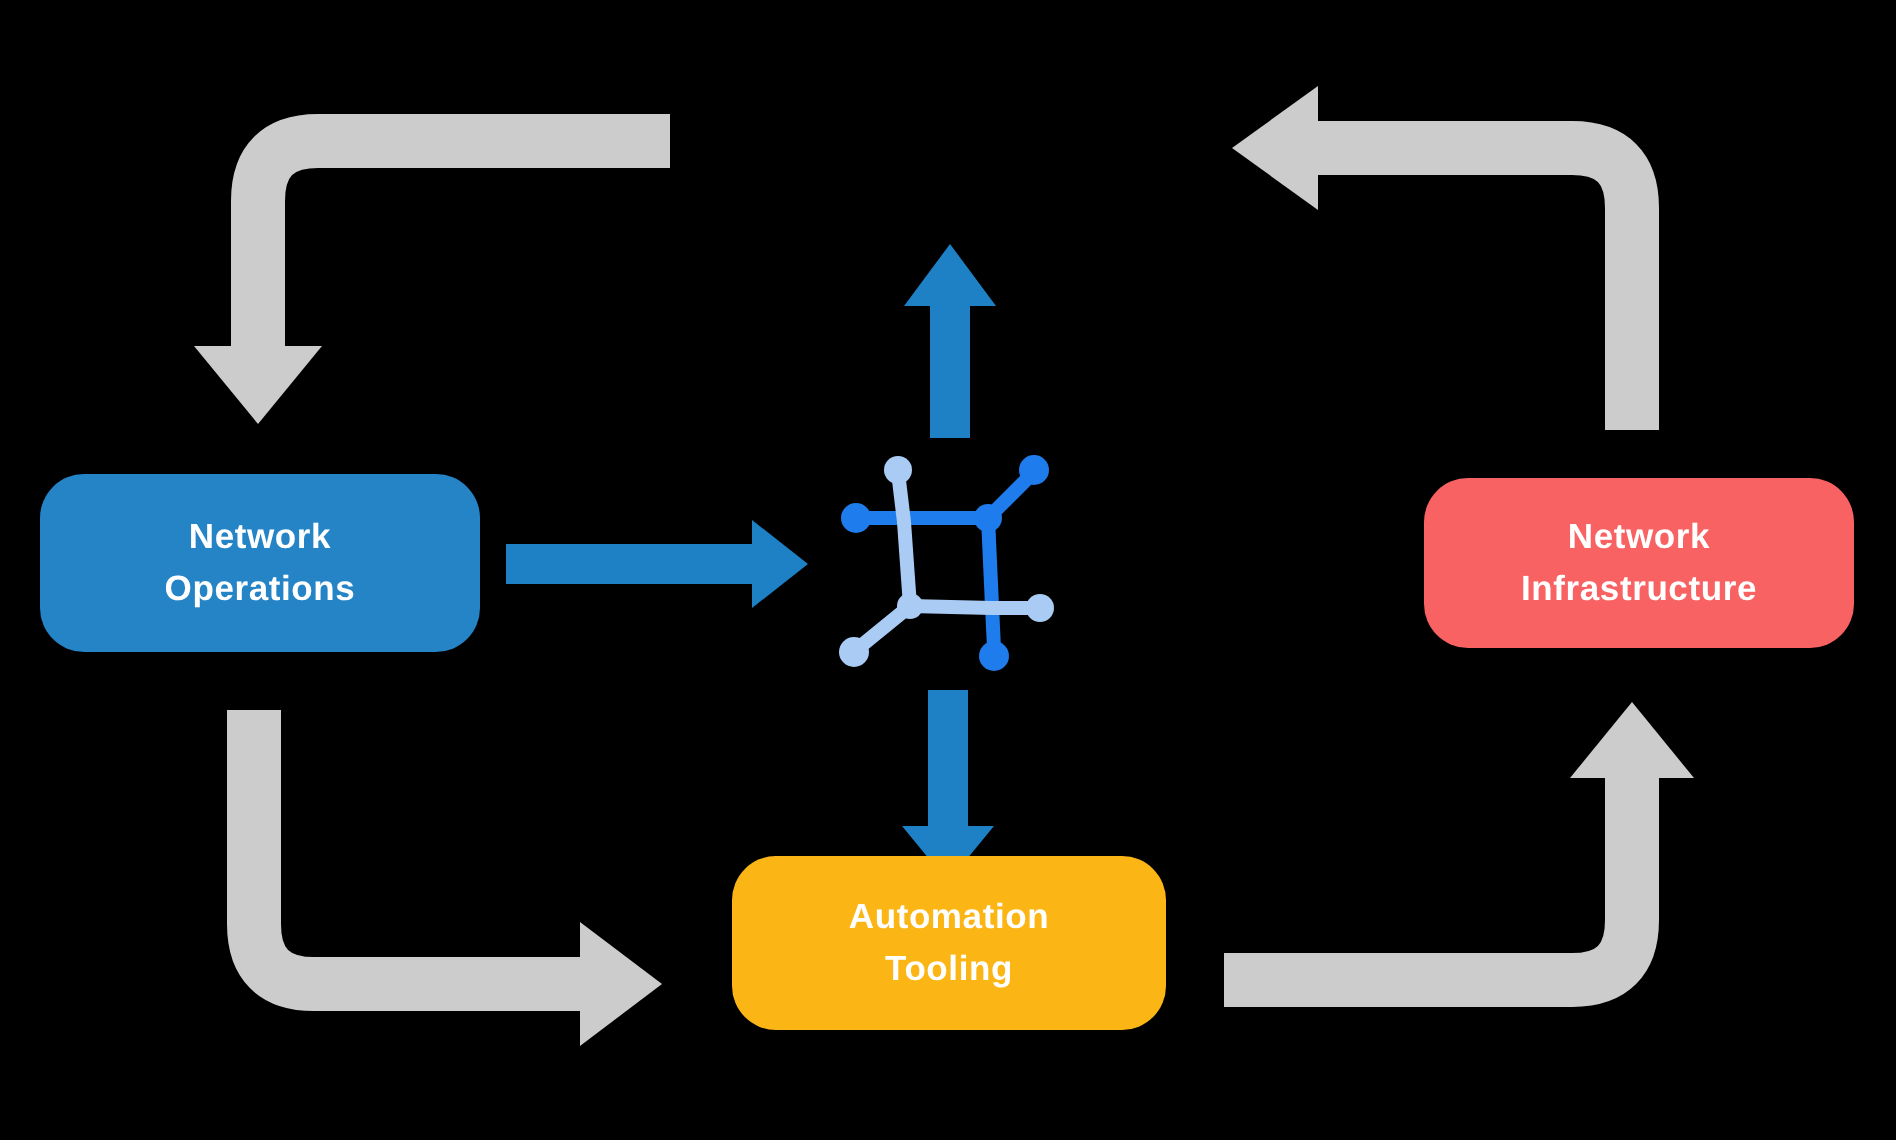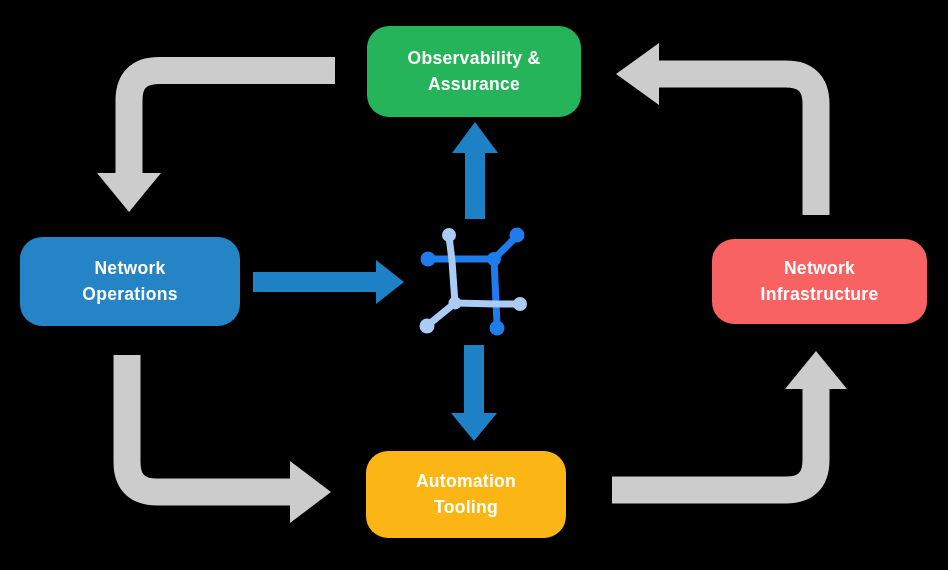--- a/index.html
+++ b/index.html
@@ -16,21 +16,21 @@
     border-radius:22px;
     display:flex;align-items:center;justify-content:center;
     color:var(--text,#fff);
     font-size:17.5px;font-weight:600;line-height:1.45;
     letter-spacing:.3px;text-align:center;
     white-space:pre-line;
   }
   .node-observability{left:367px;top:26px;width:214px;height:91px;background:var(--node-observability);}
   .node-operations{left:20px;top:237px;width:220px;height:89px;background:var(--node-operations);}
   .node-infrastructure{left:712px;top:239px;width:215px;height:85px;background:var(--node-infrastructure);}
-  .node-automation{left:366px;top:451px;width:200px;height:87px;background:var(--node-automation);}
+  .node-automation{left:366px;top:428px;width:217px;height:87px;background:var(--node-automation);}
   .gray-shaft{fill:none;stroke:var(--gray-arrow);stroke-width:27;}
   .gray-head{fill:var(--gray-arrow);stroke:none;}
   .blue-shaft{fill:none;stroke:var(--blue-arrow);stroke-width:20;}
   .blue-head{fill:var(--blue-arrow);stroke:none;}
   .icon-dark-line{fill:none;stroke:var(--icon-dark);stroke-width:7;stroke-linecap:round;}
   .icon-light-line{fill:none;stroke:var(--icon-light);stroke-width:7;stroke-linecap:round;}
   .icon-dark-dot{fill:var(--icon-dark);}
   .icon-light-dot{fill:var(--icon-light);}
 </style>
 </head>
@@ -89,24 +89,20 @@
       <circle class="icon-light-dot" cx="12" cy="106" r="7.5"></circle>
       <circle class="icon-light-dot" cx="105" cy="84" r="7"></circle>
       <circle class="icon-light-dot" cx="40" cy="83" r="6.5"></circle>
       <circle class="icon-dark-dot" cx="13" cy="39" r="7.5"></circle>
       <circle class="icon-dark-dot" cx="102" cy="15" r="7.5"></circle>
       <circle class="icon-dark-dot" cx="82" cy="108" r="7.5"></circle>
       <circle class="icon-dark-dot" cx="79" cy="39" r="7"></circle>
     </g>
   </svg>
 
-  <div class="node node-observability">
-    <span>Observability &amp;
-Assurance</span>
-  </div>
 
   <div class="node node-operations">
     <span>Network
 Operations</span>
   </div>
 
   <div class="node node-infrastructure">
     <span>Network
 Infrastructure</span>
   </div>

